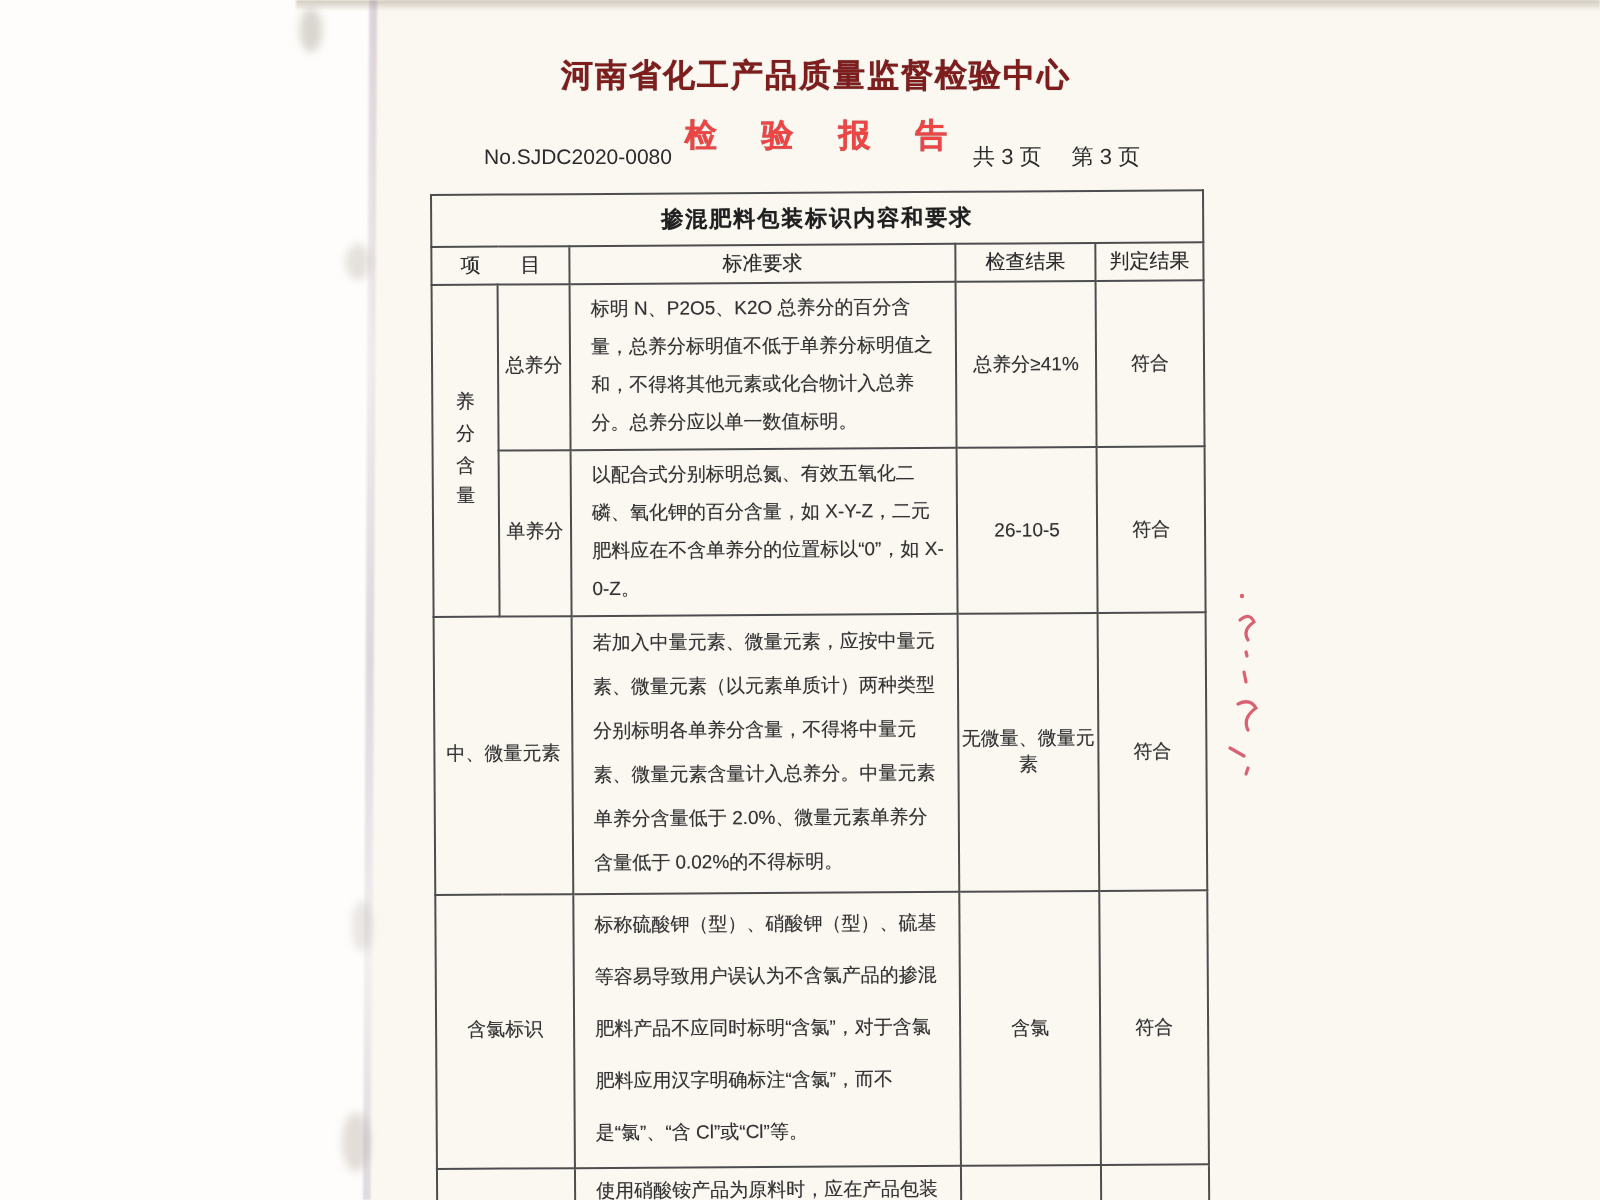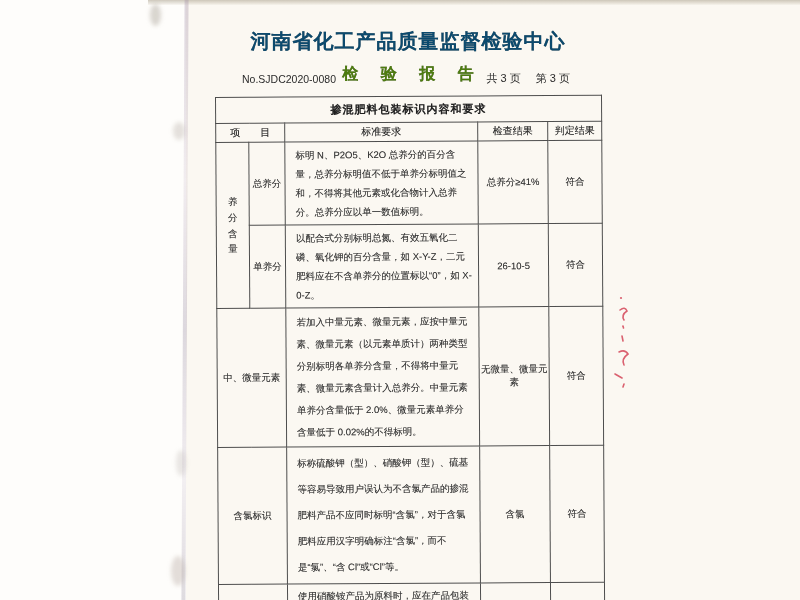--- a/index.html
+++ b/index.html
@@ -28,25 +28,25 @@
     filter: blur(0.5px);
   }
   .smudge { position: absolute; border-radius: 50%; filter: blur(2px); }
   .sm1 { left: 150px; top: 4px;  width: 11px; height: 22px; background: rgba(150,140,125,0.35); }
   .sm2 { left: 173px; top: 122px; width: 12px; height: 18px; background: rgba(160,150,140,0.28); }
   .sm3 { left: 176px; top: 450px; width: 10px; height: 26px; background: rgba(160,150,145,0.22); }
   .sm4 { left: 171px; top: 556px; width: 14px; height: 30px; background: rgba(165,150,140,0.3); }
 
   .doc-header { position: absolute; left: 215px; top: 28px; width: 386px; }
   .org-title {
-    text-align: center; font-size: 20px; font-weight: bold; color: #0c4a6e;
+    text-align: center; font-size: 16px; font-weight: bold; color: #7f1d1d;
     letter-spacing: 1px; text-shadow: 0 0 0.5px rgba(40,40,40,0.6);
   }
   .report-title {
-    text-align: center; font-size: 16px; font-weight: bold; color: #4d7c0f;
+    text-align: center; font-size: 16px; font-weight: bold; color: #ef4444;
     letter-spacing: 9px; margin-top: 9px; text-indent: 9px;
     text-shadow: 0 0 0.5px rgba(40,40,40,0.6);
   }
   .meta-row {
     position: absolute; left: 230px; top: 71px; width: 340px;
     display: flex; justify-content: space-between; align-items: center;
     font-size: 10.5px; color: #2b2b2b; padding-left: 12px;
   }
   .meta-pages { display: flex; gap: 15px; font-size: 11px; }
 

